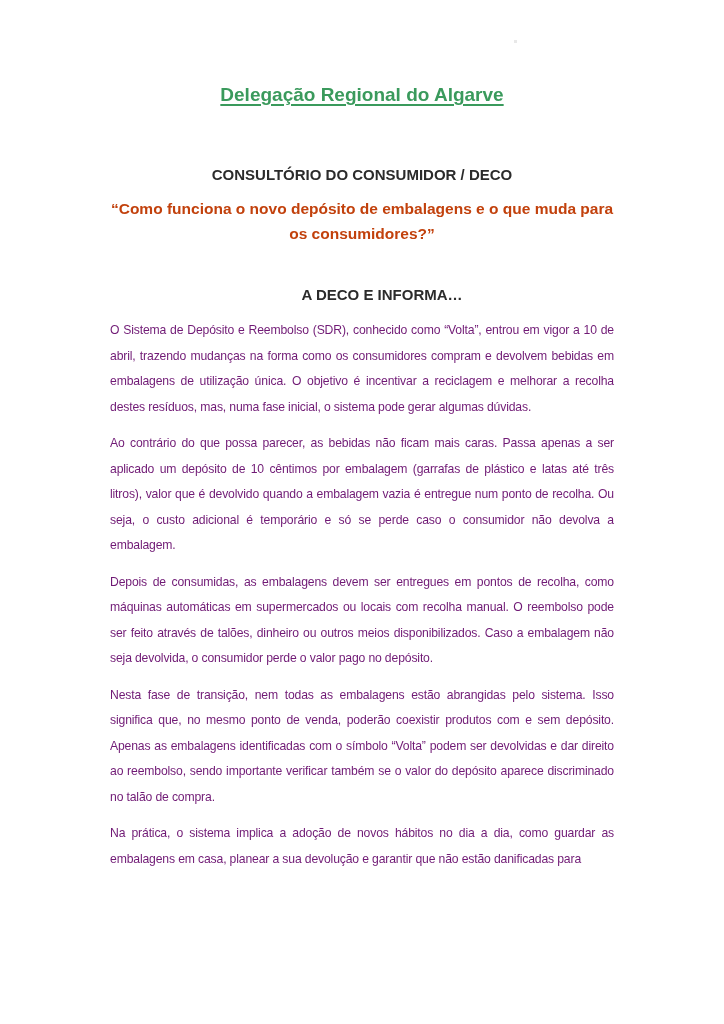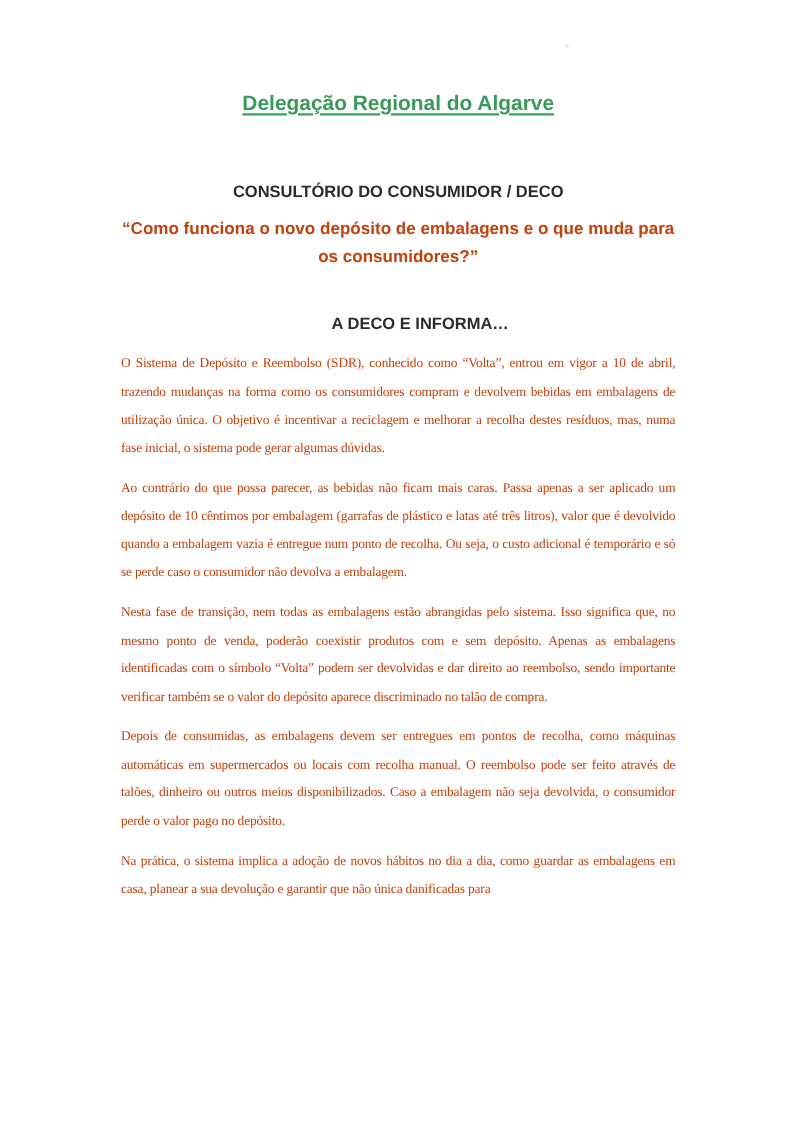--- a/index.html
+++ b/index.html
@@ -73,23 +73,23 @@
       font-size: 15px;
       color: #2b2b2b;
       margin: 0;
       padding-left: 20px;
     }
     .body-text {
       position: absolute;
       top: 318px;
       left: 110px;
       width: 504px;
-      font-family: Liberation Serif, serif;
+      font-family: Liberation Sans, sans-serif;
       font-size: 12.2px;
-      color: #c2410c;
+      color: #701a75;
     }
     .body-text p {
       margin: 0 0 11px 0;
       line-height: 25.5px;
       text-align: justify;
       letter-spacing: -0.15px;
     }
     .corner-mark {
       position: absolute;
       top: 40px;
@@ -111,17 +111,17 @@
 
   <h2 class="section-title">CONSULTÓRIO DO CONSUMIDOR / DECO</h2>
 
   <p class="question">“Como funciona o novo depósito de embalagens e o que muda para os consumidores?”</p>
 
   <h3 class="subheading">A DECO E INFORMA…</h3>
 
   <div class="body-text">
     <p>O Sistema de Depósito e Reembolso (SDR), conhecido como “Volta”, entrou em vigor a 10 de abril, trazendo mudanças na forma como os consumidores compram e devolvem bebidas em embalagens de utilização única. O objetivo é incentivar a reciclagem e melhorar a recolha destes resíduos, mas, numa fase inicial, o sistema pode gerar algumas dúvidas.</p>
     <p>Ao contrário do que possa parecer, as bebidas não ficam mais caras. Passa apenas a ser aplicado um depósito de 10 cêntimos por embalagem (garrafas de plástico e latas até três litros), valor que é devolvido quando a embalagem vazia é entregue num ponto de recolha. Ou seja, o custo adicional é temporário e só se perde caso o consumidor não devolva a embalagem.</p>
+    <p>Depois de consumidas, as embalagens devem ser entregues em pontos de recolha, como máquinas automáticas em supermercados ou locais com recolha manual. O reembolso pode ser feito através de talões, dinheiro ou outros meios disponibilizados. Caso a embalagem não seja devolvida, o consumidor perde o valor pago no depósito.</p>
     <p>Nesta fase de transição, nem todas as embalagens estão abrangidas pelo sistema. Isso significa que, no mesmo ponto de venda, poderão coexistir produtos com e sem depósito. Apenas as embalagens identificadas com o símbolo “Volta” podem ser devolvidas e dar direito ao reembolso, sendo importante verificar também se o valor do depósito aparece discriminado no talão de compra.</p>
-    <p>Depois de consumidas, as embalagens devem ser entregues em pontos de recolha, como máquinas automáticas em supermercados ou locais com recolha manual. O reembolso pode ser feito através de talões, dinheiro ou outros meios disponibilizados. Caso a embalagem não seja devolvida, o consumidor perde o valor pago no depósito.</p>
-    <p>Na prática, o sistema implica a adoção de novos hábitos no dia a dia, como guardar as embalagens em casa, planear a sua devolução e garantir que não única danificadas para</p>
+    <p>Na prática, o sistema implica a adoção de novos hábitos no dia a dia, como guardar as embalagens em casa, planear a sua devolução e garantir que não estão danificadas para</p>
   </div>
 </div>
 
 </body></html>

